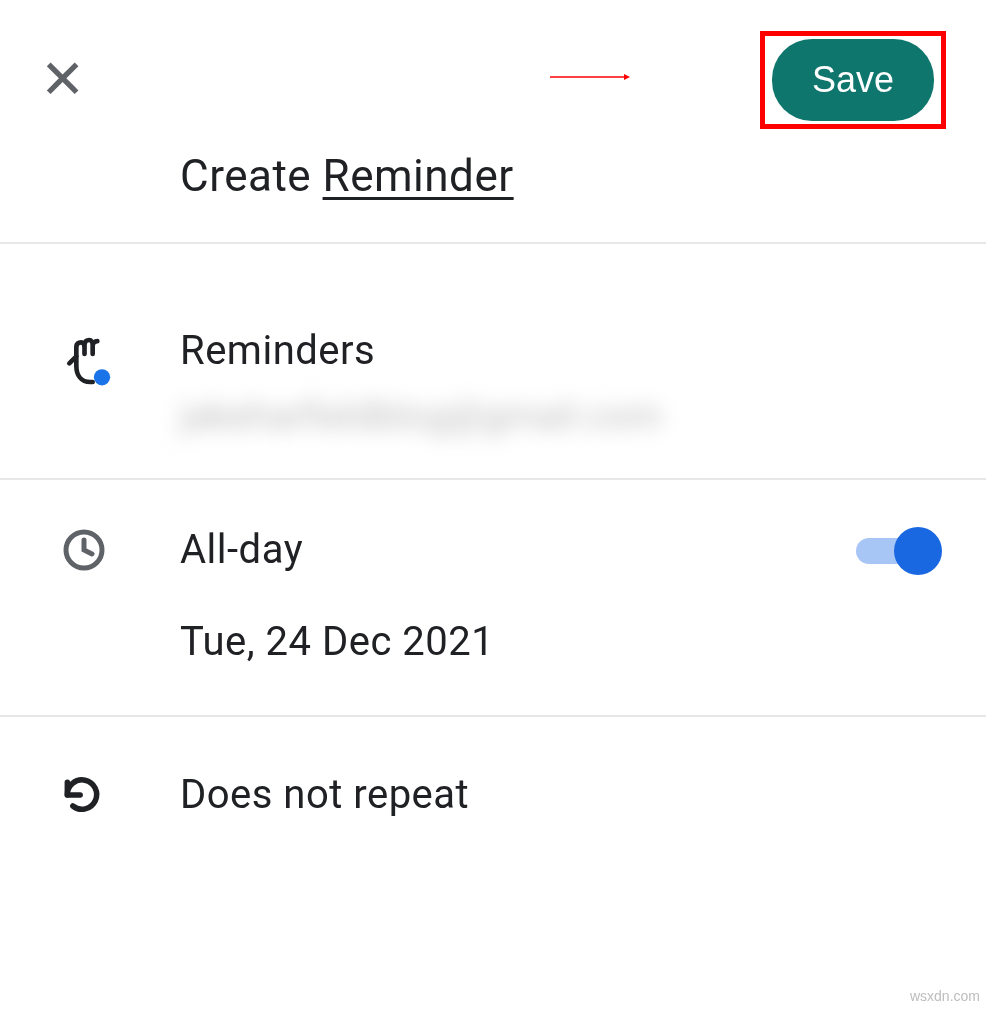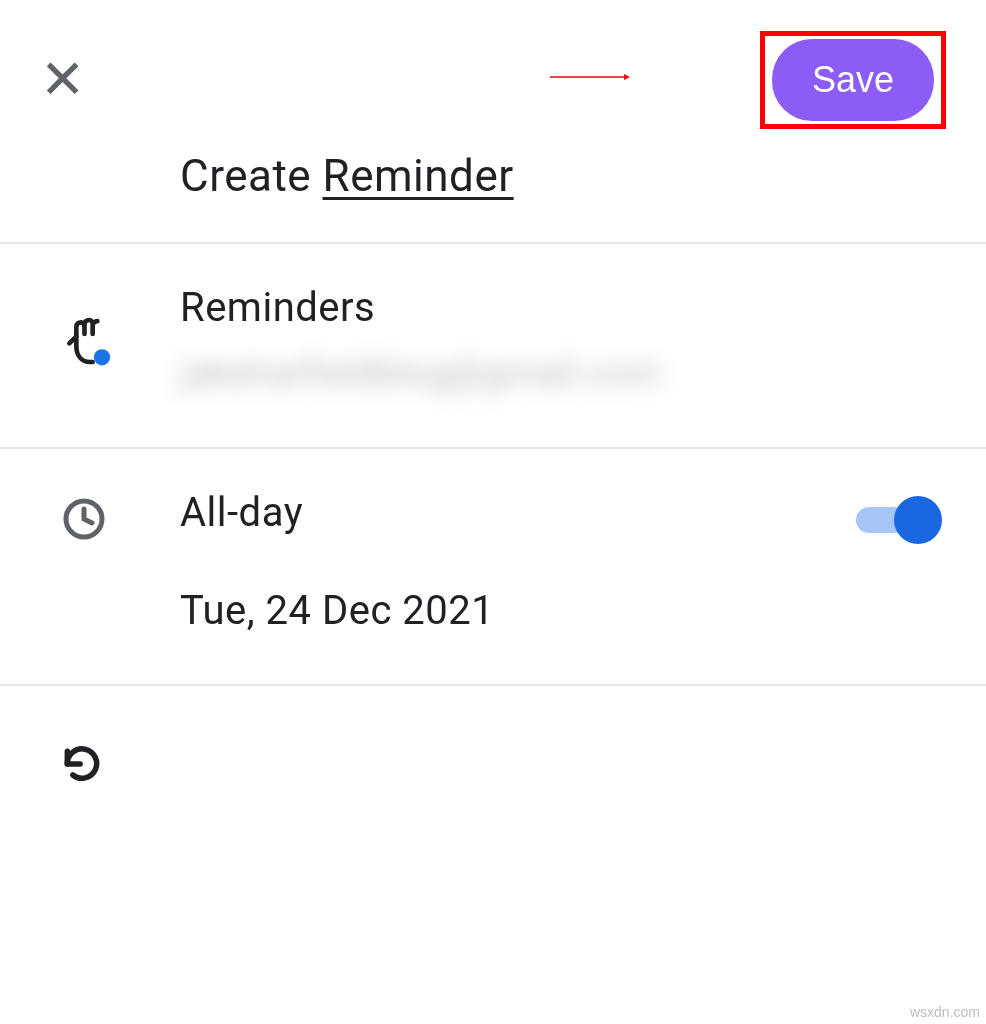--- a/index.html
+++ b/index.html
@@ -30,21 +30,21 @@
       position: relative;
       padding: 8px 12px;
     }
     .save-wrap::before {
       content: "";
       position: absolute;
       top: 0; left: 0; right: 0; bottom: 0;
       border: 5px solid #ff0000;
     }
     .save-btn {
-      background: #8b5cf6;
+      background: #0f766e;
       color: #ffffff;
       font-size: 36px;
       font-weight: 400;
       border: none;
       border-radius: 40px;
       padding: 20px 40px;
       cursor: pointer;
     }
     .arrow {
       position: absolute;
@@ -68,22 +68,23 @@
       text-underline-offset: 6px;
       text-decoration-thickness: 3px;
     }
     .divider {
       border: none;
       border-top: 2px solid #e7e7e7;
       margin: 0;
     }
     .section {
       display: flex;
-      align-items: center;
-      padding: 40px 40px 52px 60px;
+      align-items: flex-start;
+      padding: 40px 40px 40px 60px;
+      margin-top: 43px;
     }
     .icon-col {
       width: 120px;
       flex-shrink: 0;
       display: flex;
       justify-content: flex-start;
       padding-top: 6px;
     }
     .content-col {
       flex: 1;
@@ -104,21 +105,21 @@
       white-space: nowrap;
     }
     .allday-row {
       display: flex;
       align-items: center;
       justify-content: space-between;
       padding: 40px 40px 0 60px;
     }
     .allday-left {
       display: flex;
-      align-items: flex-start;
+      align-items: center;
     }
     .date-row {
       padding: 40px 40px 50px 180px;
     }
     .toggle {
       position: relative;
       width: 80px;
       height: 44px;
       cursor: pointer;
       margin-right: 10px;
@@ -141,21 +142,21 @@
       background: #1a67e2;
       border-radius: 50%;
     }
     .repeat-row {
       display: flex;
       align-items: center;
       padding: 50px 40px 40px 60px;
     }
     .watermark {
       position: absolute;
-      bottom: 4px;
+      bottom: 20px;
       right: 6px;
       font-size: 14px;
       color: #bdbdbd;
       font-family: Arial, sans-serif;
     }
     .reminder-icon svg { width: 56px; height: 56px; }
     .clock-icon svg { width: 48px; height: 48px; }
     .repeat-icon svg { width: 44px; height: 44px; }
   </style>
 </head>
@@ -222,15 +223,16 @@
 
 <div class="repeat-row">
   <div class="icon-col">
     <span class="repeat-icon">
       <svg viewBox="0 0 24 24" fill="none">
         <path d="M4 12 A8 8 0 1 1 7 18" stroke="#202124" stroke-width="3" stroke-linecap="round"></path>
         <path d="M4 5 L4 12 L11 12" stroke="#202124" stroke-width="3" stroke-linecap="round" stroke-linejoin="round" fill="none"></path>
       </svg>
     </span>
   </div>
+  <div class="row-title">Does not repeat</div>
 </div>
 
 <div class="watermark">wsxdn.com</div>
 
 </body></html>

